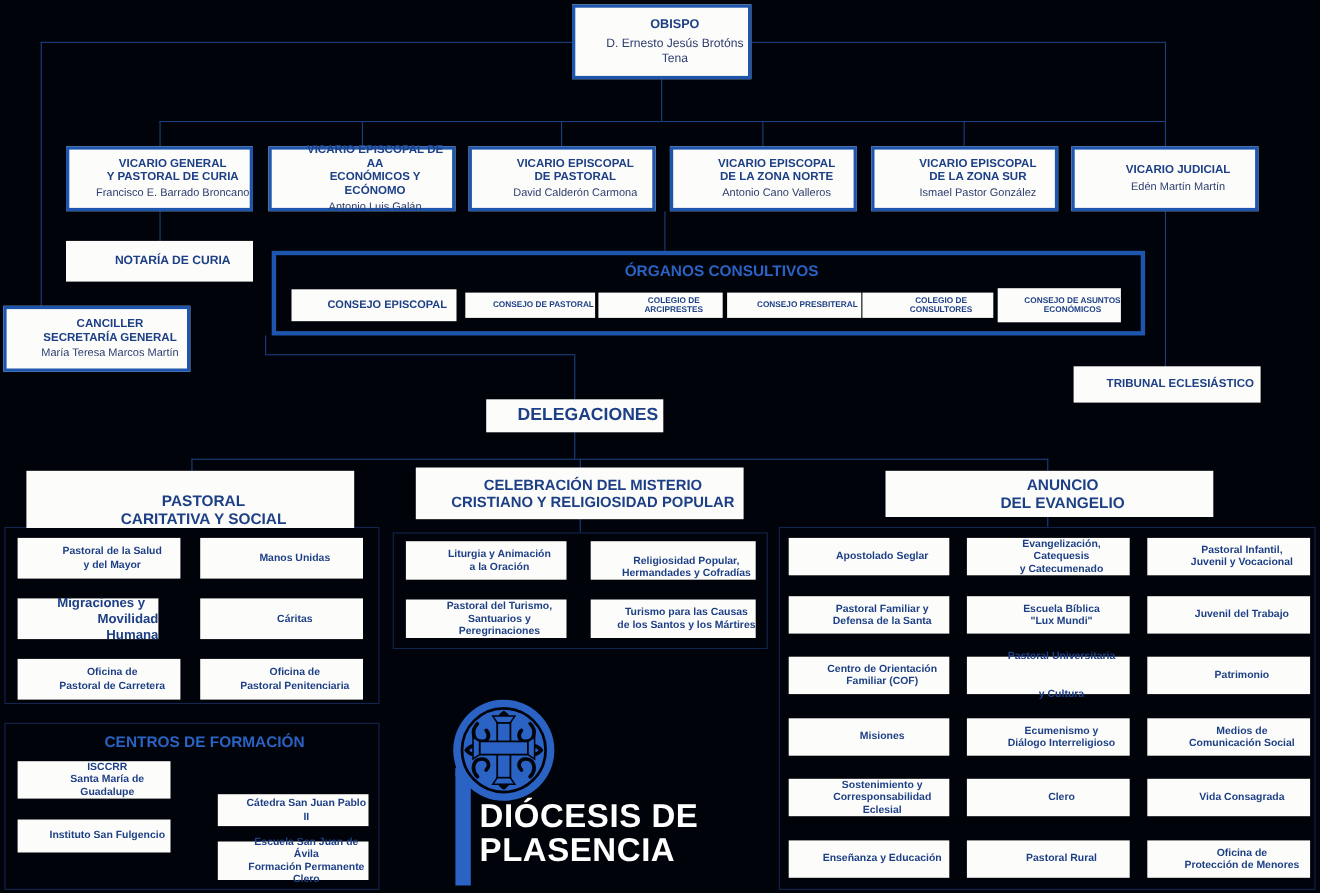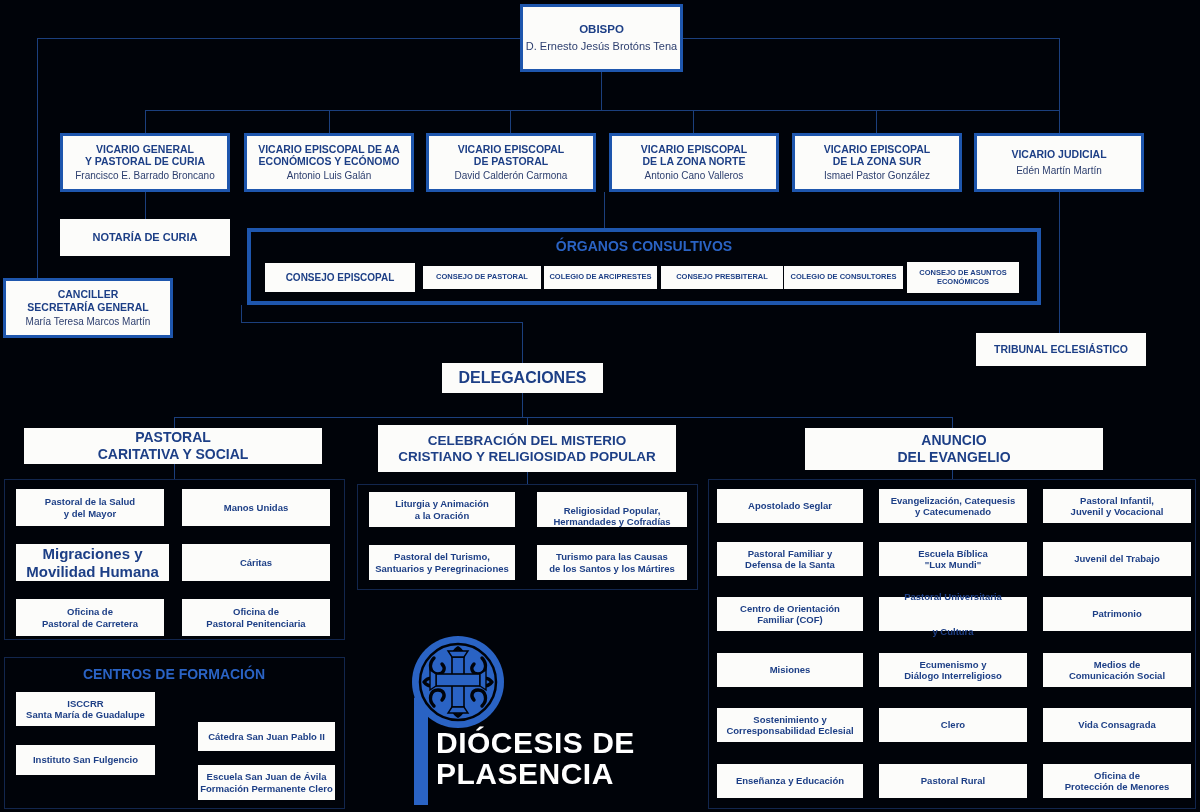--- a/index.html
+++ b/index.html
@@ -19,20 +19,21 @@
     position: absolute;
     background: #fcfcfa;
     color: #1d3f86;
     display: flex;
     flex-direction: column;
     align-items: center;
     justify-content: center;
     text-align: center;
     line-height: 1.18;
     z-index: 5;
+    padding-left: 24px;
   }
   .box .t1 { font-weight: bold; }
   .box .t2 { font-weight: normal; color: #2c3e6e; }
   .framed { border: 3px solid #1e56ad; }
   
   .ln {
     position: absolute;
     background: #1b3f7d;
     z-index: 1;
   }
@@ -180,33 +181,33 @@
   </div>
 
   <div class="box" style="left:976px; top:333px; width:170px; height:33px; font-size:10.5px;">
     <span class="t1">TRIBUNAL ECLESIÁSTICO</span>
   </div>
 
   <div class="box" style="left:442px; top:363px; width:161px; height:30px; font-size:16px;">
     <span class="t1">DELEGACIONES</span>
   </div>
 
-  <div class="box" style="left:24px; top:428px; width:298px; height:36px; font-size:14px;">
+  <div class="box" style="left:24px; top:428px; width:298px; height:52px; font-size:14px;justify-content:flex-end;">
     <span class="t1">PASTORAL</span>
     <span class="t1">CARITATIVA Y SOCIAL</span>
   </div>
   <div class="panel panel-thin" style="left:4px; top:479px; width:341px; height:161px;"></div>
   <div class="box" style="left:16px; top:489px; width:148px; height:37px; font-size:9.5px;">
     <span class="t1">Pastoral de la Salud</span>
     <span class="t1">y del Mayor</span>
   </div>
   <div class="box" style="left:182px; top:489px; width:148px; height:37px; font-size:9.5px;">
     <span class="t1">Manos Unidas</span>
   </div>
-  <div class="box" style="left:16px; top:544px; width:153px; height:37px; font-size:15px;">
+  <div class="box" style="left:16px; top:544px; width:128px; height:37px; font-size:12px;text-align:right;">
     <span class="t1">Migraciones y</span>
     <span class="t1">Movilidad Humana</span>
   </div>
   <div class="box" style="left:182px; top:544px; width:148px; height:37px; font-size:9.5px;">
     <span class="t1">Cáritas</span>
   </div>
   <div class="box" style="left:16px; top:599px; width:148px; height:37px; font-size:9.5px;">
     <span class="t1">Oficina de</span>
     <span class="t1">Pastoral de Carretera</span>
   </div>

